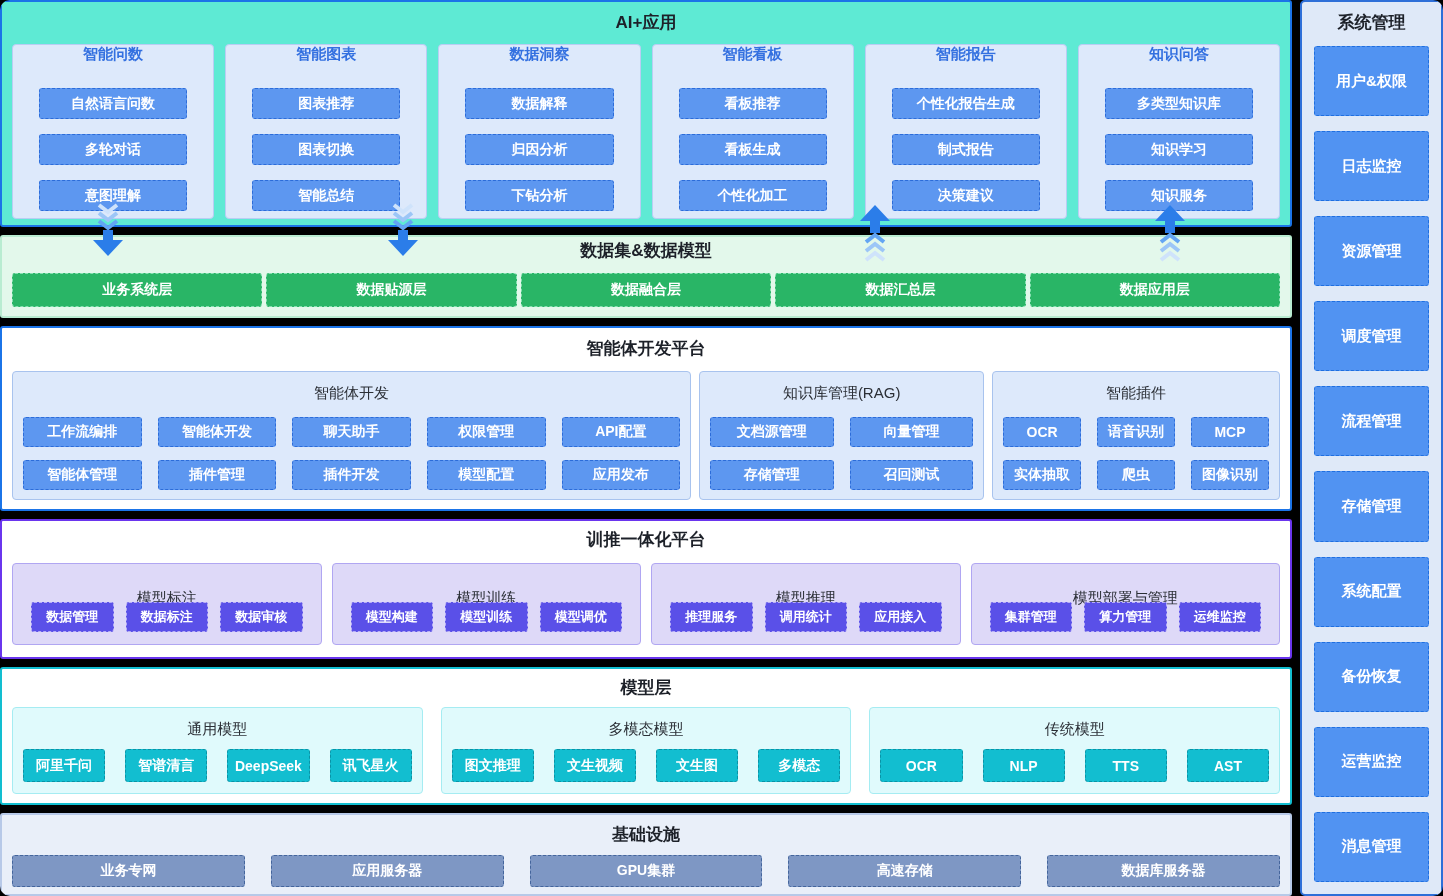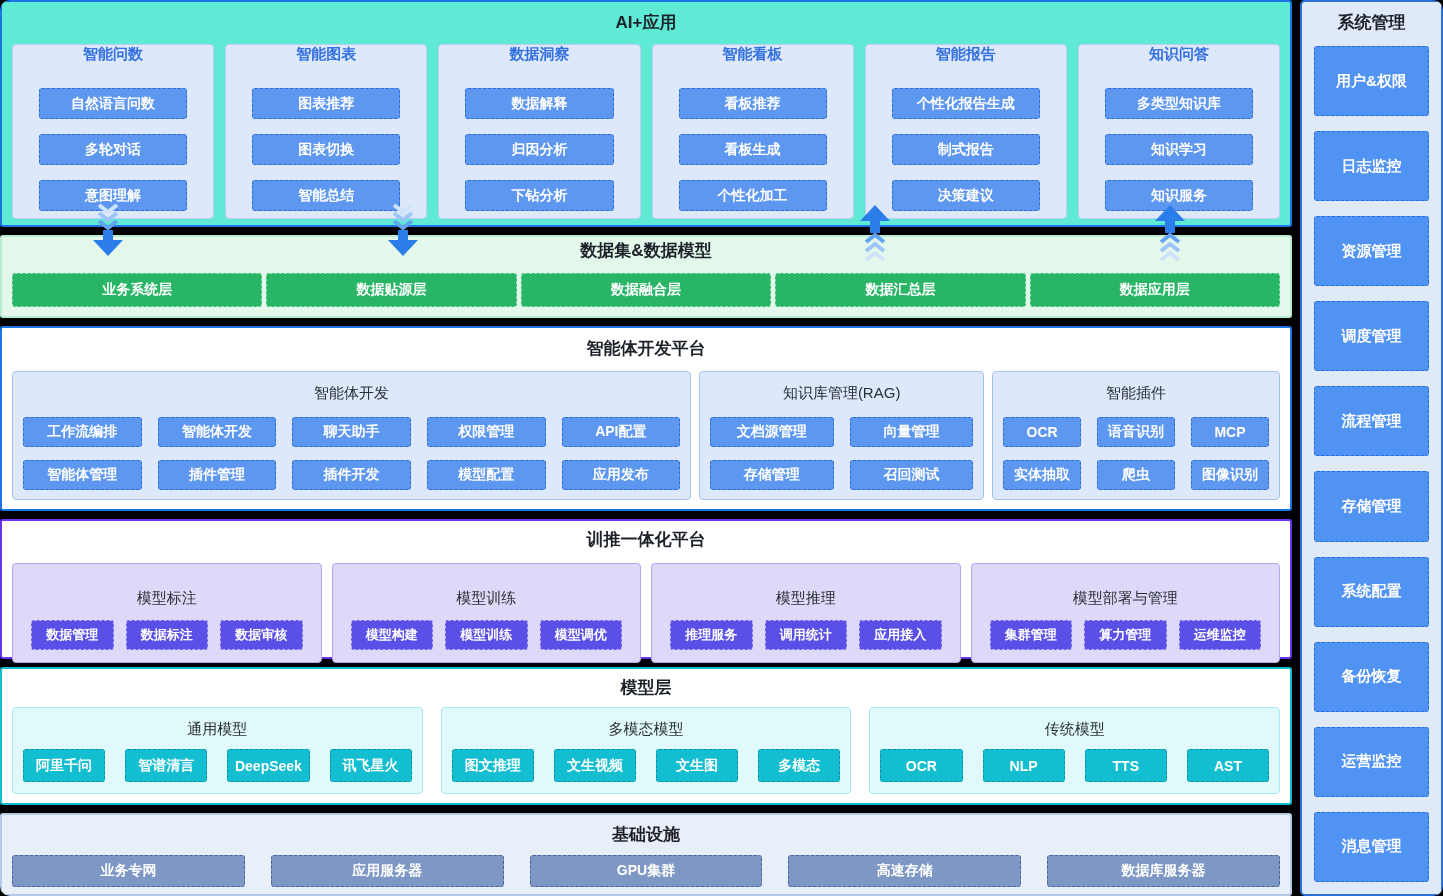--- a/index.html
+++ b/index.html
@@ -37,21 +37,21 @@
   #agent-cards .idx-0{flex:697 1 0;}
   #agent-cards .idx-1{flex:279 1 0;}
   #agent-cards .idx-2{flex:282 1 0;}
 
   
   #sec-train{height:140px;background:#fff;border:2px solid var(--purple-border,#6a35ee);--btn-bg:var(--purple-button,#5a50e8);--btn-bd:var(--purple-button-border,#b7aff7);}
   #sec-train .sec-title{padding-top:9px;}
   #train-cards{display:flex;gap:10px;margin:13px 10px 12px;flex:1;}
   #train-cards .gcard{flex:1;background:#ded9f8;border-color:#b0a6f2;padding-bottom:12px;}
   #train-cards .gtitle{height:30px;padding-top:25px;}
-  #train-cards .grow{margin-top:26px;gap:12px;padding:0 8px;}
+  #train-cards .grow{margin-top:8px;gap:12px;padding:0 8px;}
   #train-cards .btn{font-size:13px;}
 
   
   #sec-model{height:138px;background:#fff;border:2px solid var(--teal-button,#12bed0);--btn-bg:var(--teal-button,#12bed0);--btn-bd:var(--teal-button-border,#0a93a6);}
   #sec-model .sec-title{padding-top:9px;}
   #model-cards{display:flex;gap:18px;margin:9px 10px 10px;flex:1;}
   #model-cards .gcard{flex:1;background:#e0fafc;border-color:#a5ecf2;padding-bottom:11px;}
   #model-cards .gtitle{height:32px;padding-top:12px;}
   #model-cards .grow{margin-top:9px;gap:20px;}
   #model-cards .btn{height:33px;}

